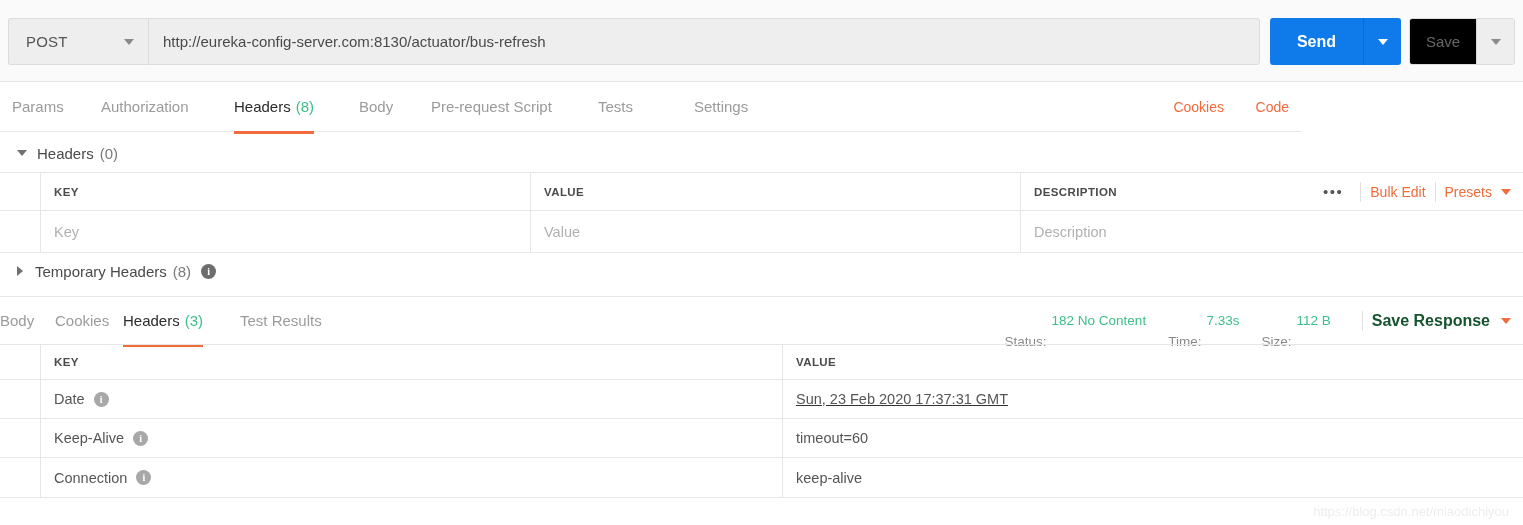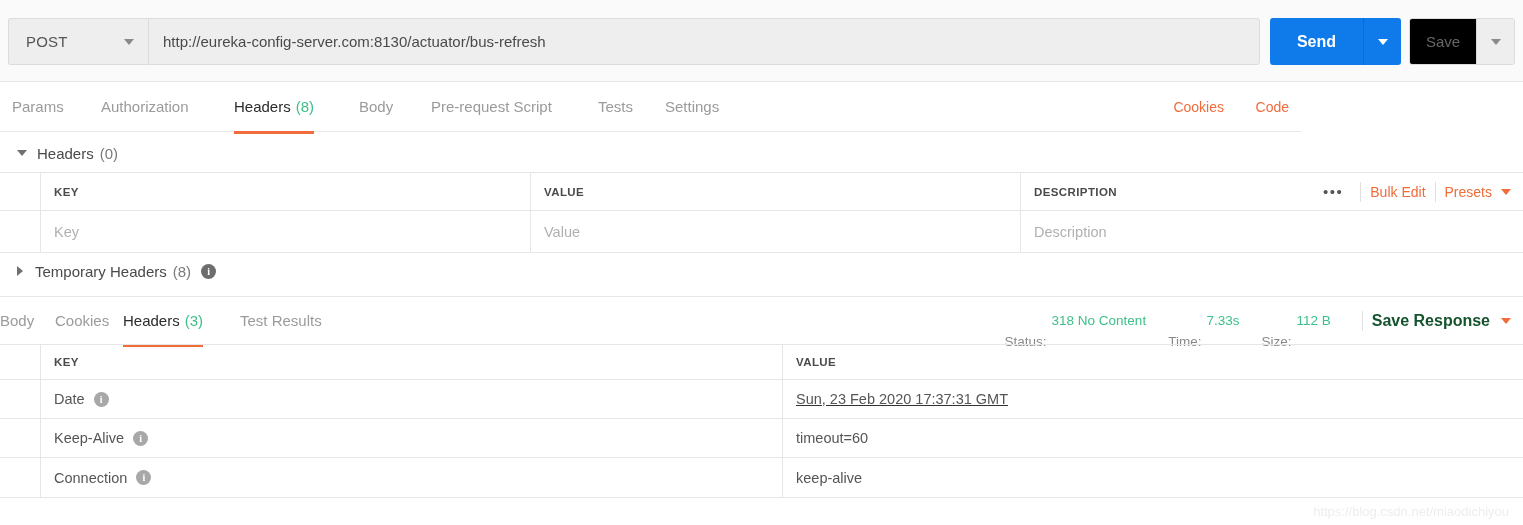--- a/index.html
+++ b/index.html
@@ -412,21 +412,21 @@
   </div>
   <div class="tab" style="left:359px;">
       <span>Body</span>
     </div>
   <div class="tab" style="left:431px;">
       <span>Pre-request Script</span>
     </div>
   <div class="tab" style="left:598px;">
       <span>Tests</span>
     </div>
-  <div class="tab" style="left:665px;">
+  <div class="tab" style="left:694px;">
       <span>Settings</span>
     </div>
 
   <div class="right-link" style="right:77px;">Cookies</div>
   <div class="right-link" style="right:12px;">Code</div>
 </div>
 
 <div class="section-row" style="left:17px; top:143px;">
   <span class="tri-down"></span>
   <span class="section-title">Headers</span>
@@ -488,21 +488,21 @@
   <div class="resp-tab active" style="left:123px;">
     <span>Headers</span>
     <span class="count">(3)</span>
   </div>
   <div class="resp-tab" style="left:240px;">
       <span>Test Results</span>
     </div>
 
   <div class="status-bar">
     <span class="stat-label">Status:</span>
-    <span class="stat-val">318 No Content</span>
+    <span class="stat-val">182 No Content</span>
     <span class="stat-label">Time:</span>
     <span class="stat-val">7.33s</span>
     <span class="stat-label">Size:</span>
     <span class="stat-val">112 B</span>
     <span class="vdiv"></span>
     <span class="save-resp">
       <span>Save Response</span>
       <span class="caret-or"></span>
     </span>
   </div>

